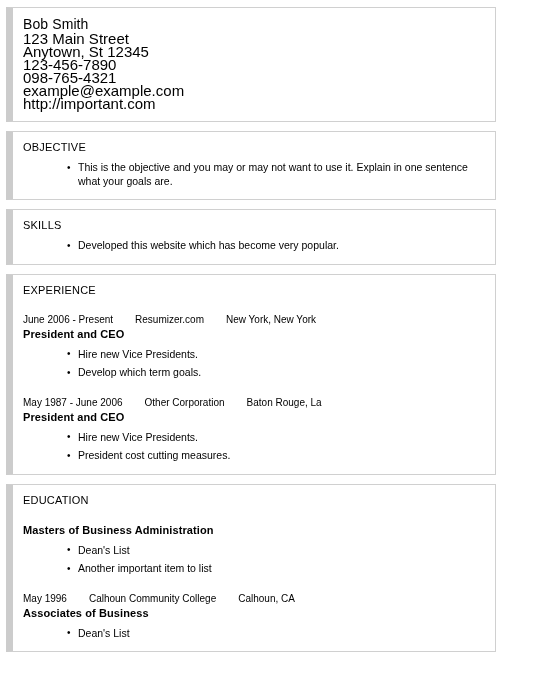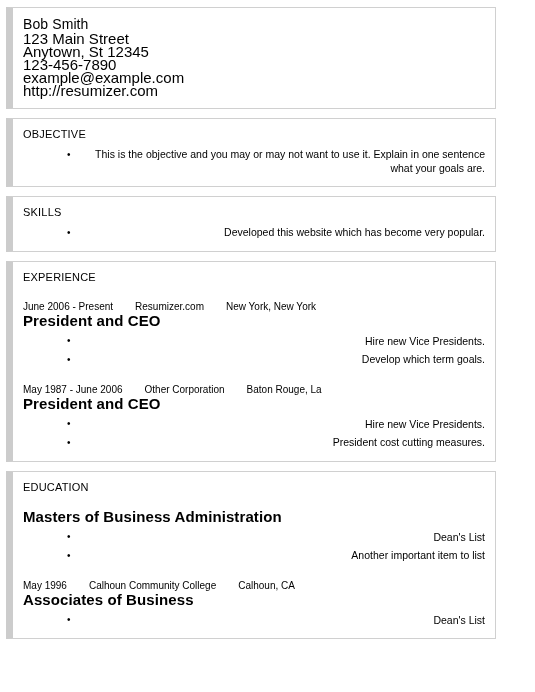--- a/index.html
+++ b/index.html
@@ -51,21 +51,20 @@
     margin: 7px 0 0 0;
     padding: 0 0 0 44px;
     list-style: none;
   }
   ul.bullets li {
     font-size: 10.5px;
     line-height: 13.5px;
     position: relative;
     padding-left: 11px;
     margin-bottom: 5px;
-    text-align: right;
   }
   ul.bullets li:last-child {
     margin-bottom: 0;
   }
   ul.bullets li::before {
     content: "\2022";
     position: absolute;
     left: 0;
     top: -0.5px;
     font-size: 10px;
@@ -79,42 +78,43 @@
   .entry-meta {
     font-size: 10px;
     line-height: 14px;
     white-space: pre;
   }
   .entry-meta .gap {
     display: inline-block;
     width: 22px;
   }
   .entry-title {
-    font-size: 15px;
+    font-size: 11px;
     font-weight: bold;
     line-height: 14px;
     letter-spacing: 0.1px;
   }
   .objective-list {
     padding-left: 44px;
   }
 </style>
 </head>
 <body>
 
 <div class="resume">
 
   <section class="card">
     <div class="card-inner">
       <div class="name">Bob Smith</div>
       <div class="contact-line">123 Main Street</div>
       <div class="contact-line">Anytown, St 12345</div>
       <div class="contact-line">123-456-7890</div>
+      <div class="contact-line">098-765-4321</div>
       <div class="contact-line">example@example.com</div>
-      <div class="contact-line">http://resumizer.com</div>
+      <div class="contact-line">http://important.com</div>
     </div>
   </section>
 
   <section class="card">
     <div class="card-inner">
       <div class="section-heading">OBJECTIVE</div>
       <ul class="bullets objective-list">
         <li>This is the objective and you may or may not want to use it. Explain in one sentence what your goals are.</li>
       </ul>
     </div>

